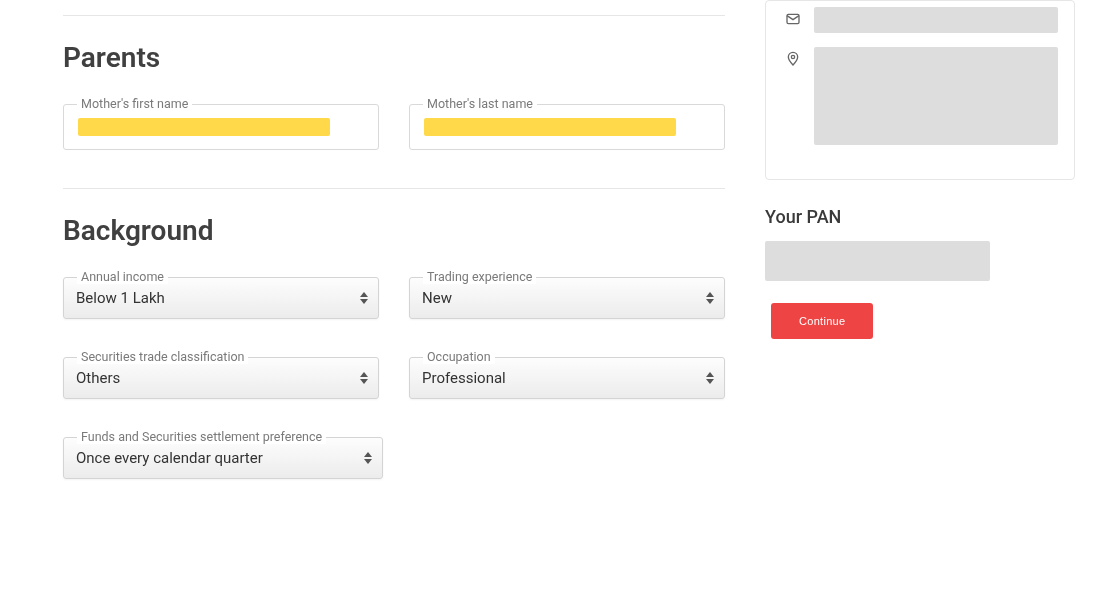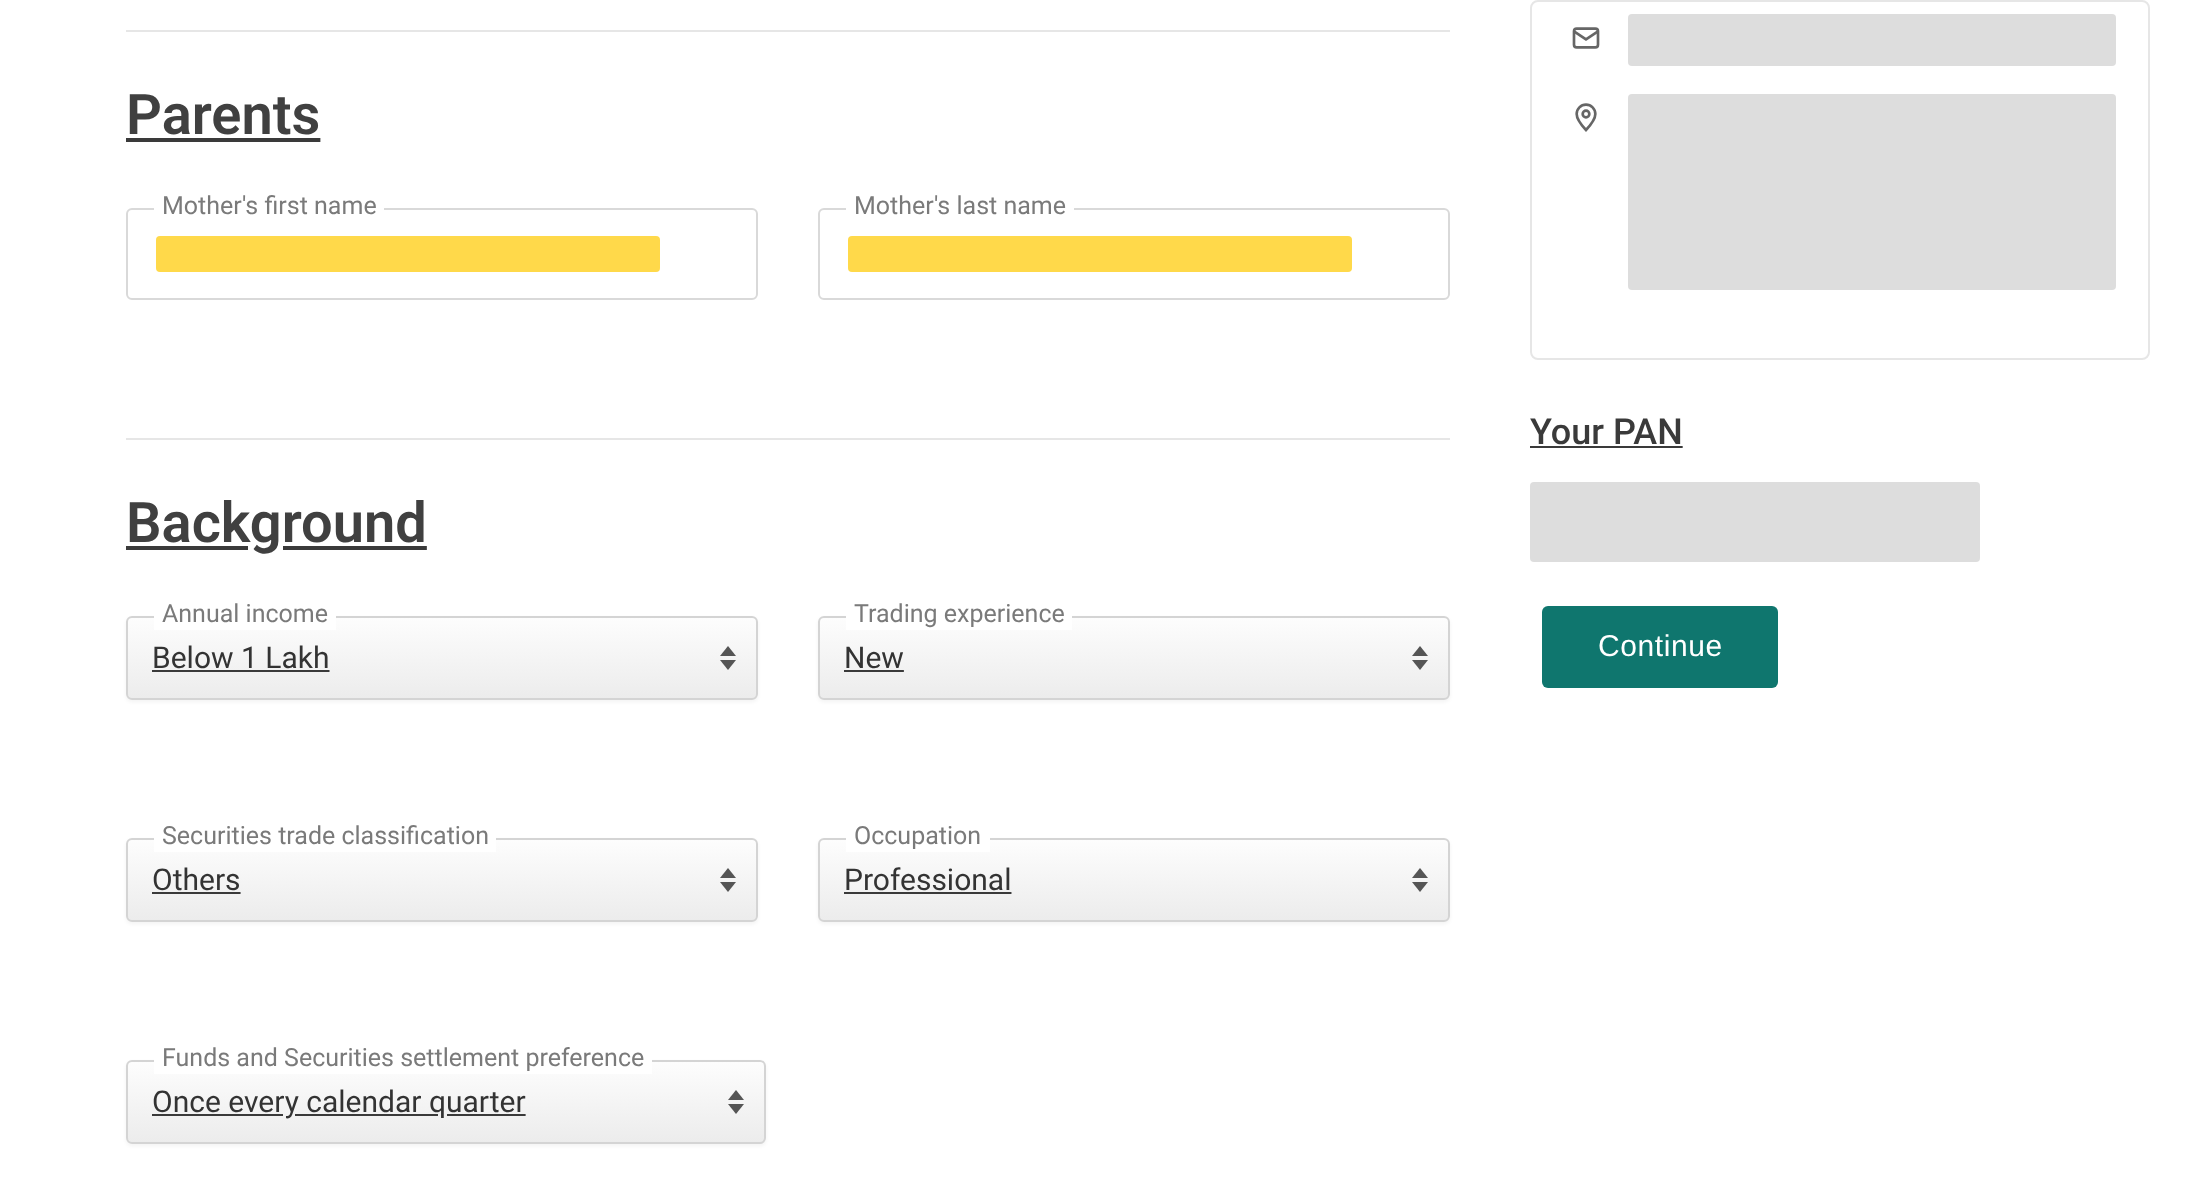--- a/index.html
+++ b/index.html
@@ -9,41 +9,40 @@
     color: #3a3a3a;
     font-size: 14px;
   }
   .page {
     display: flex;
     width: 1095px;
     height: 594px;
     padding-left: 63px;
     padding-right: 20px;
     gap: 40px;
-    text-decoration: underline;
   }
   .main {
     flex: 1;
     max-width: 670px;
   }
   .section-divider {
     border-top: 1px solid #e6e6e6;
     margin: 15px 0 25px 0;
   }
   .section-title {
     font-size: 28px;
     font-weight: 600;
     color: #404040;
     margin-bottom: 30px;
     margin-top: 10px;
   }
   .form-row {
     display: flex;
     gap: 30px;
-    margin-bottom: 69px;
+    margin-bottom: 38px;
   }
   .field {
     position: relative;
     flex: 1;
     max-width: 320px;
   }
   .field-label {
     position: absolute;
     top: -8px;
     left: 14px;
@@ -147,26 +146,26 @@
     color: #535353;
     line-height: 1.5;
     margin-bottom: 26px;
   }
   .pan-note a {
     color: #2f6db5;
     text-decoration: none;
   }
   .continue-btn {
     display: inline-block;
-    background: #0f766e;
+    background: #ef4444;
     color: #fff;
     border: none;
     border-radius: 3px;
     padding: 12px 28px;
-    font-size: 15px;
+    font-size: 11px;
     letter-spacing: 0.3px;
     cursor: pointer;
     margin-left: 6px;
   }
 </style>
 </head>
 <body>
 
 <div class="page">
   <div class="main">

